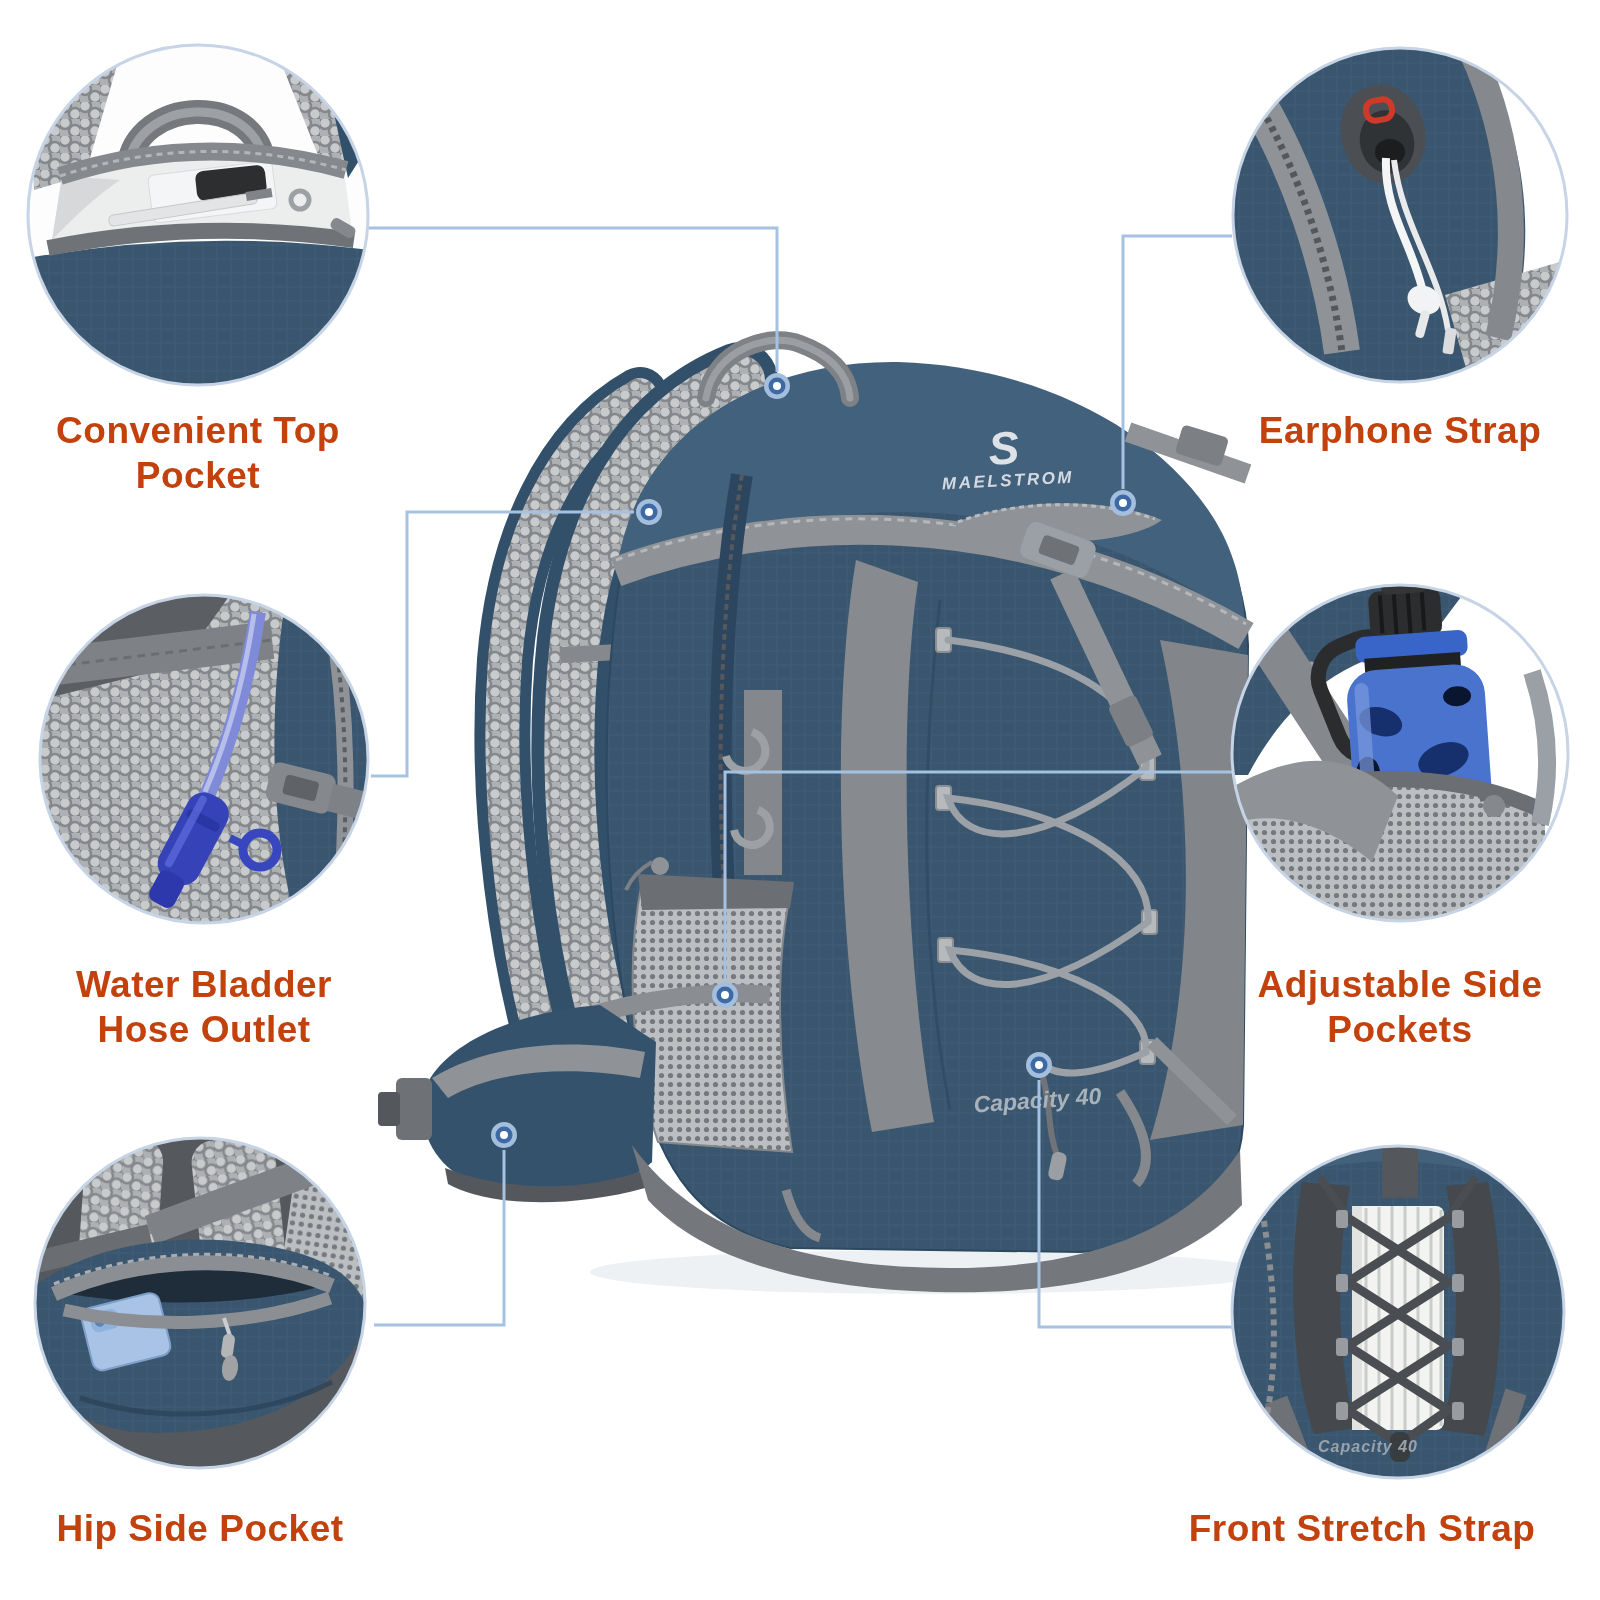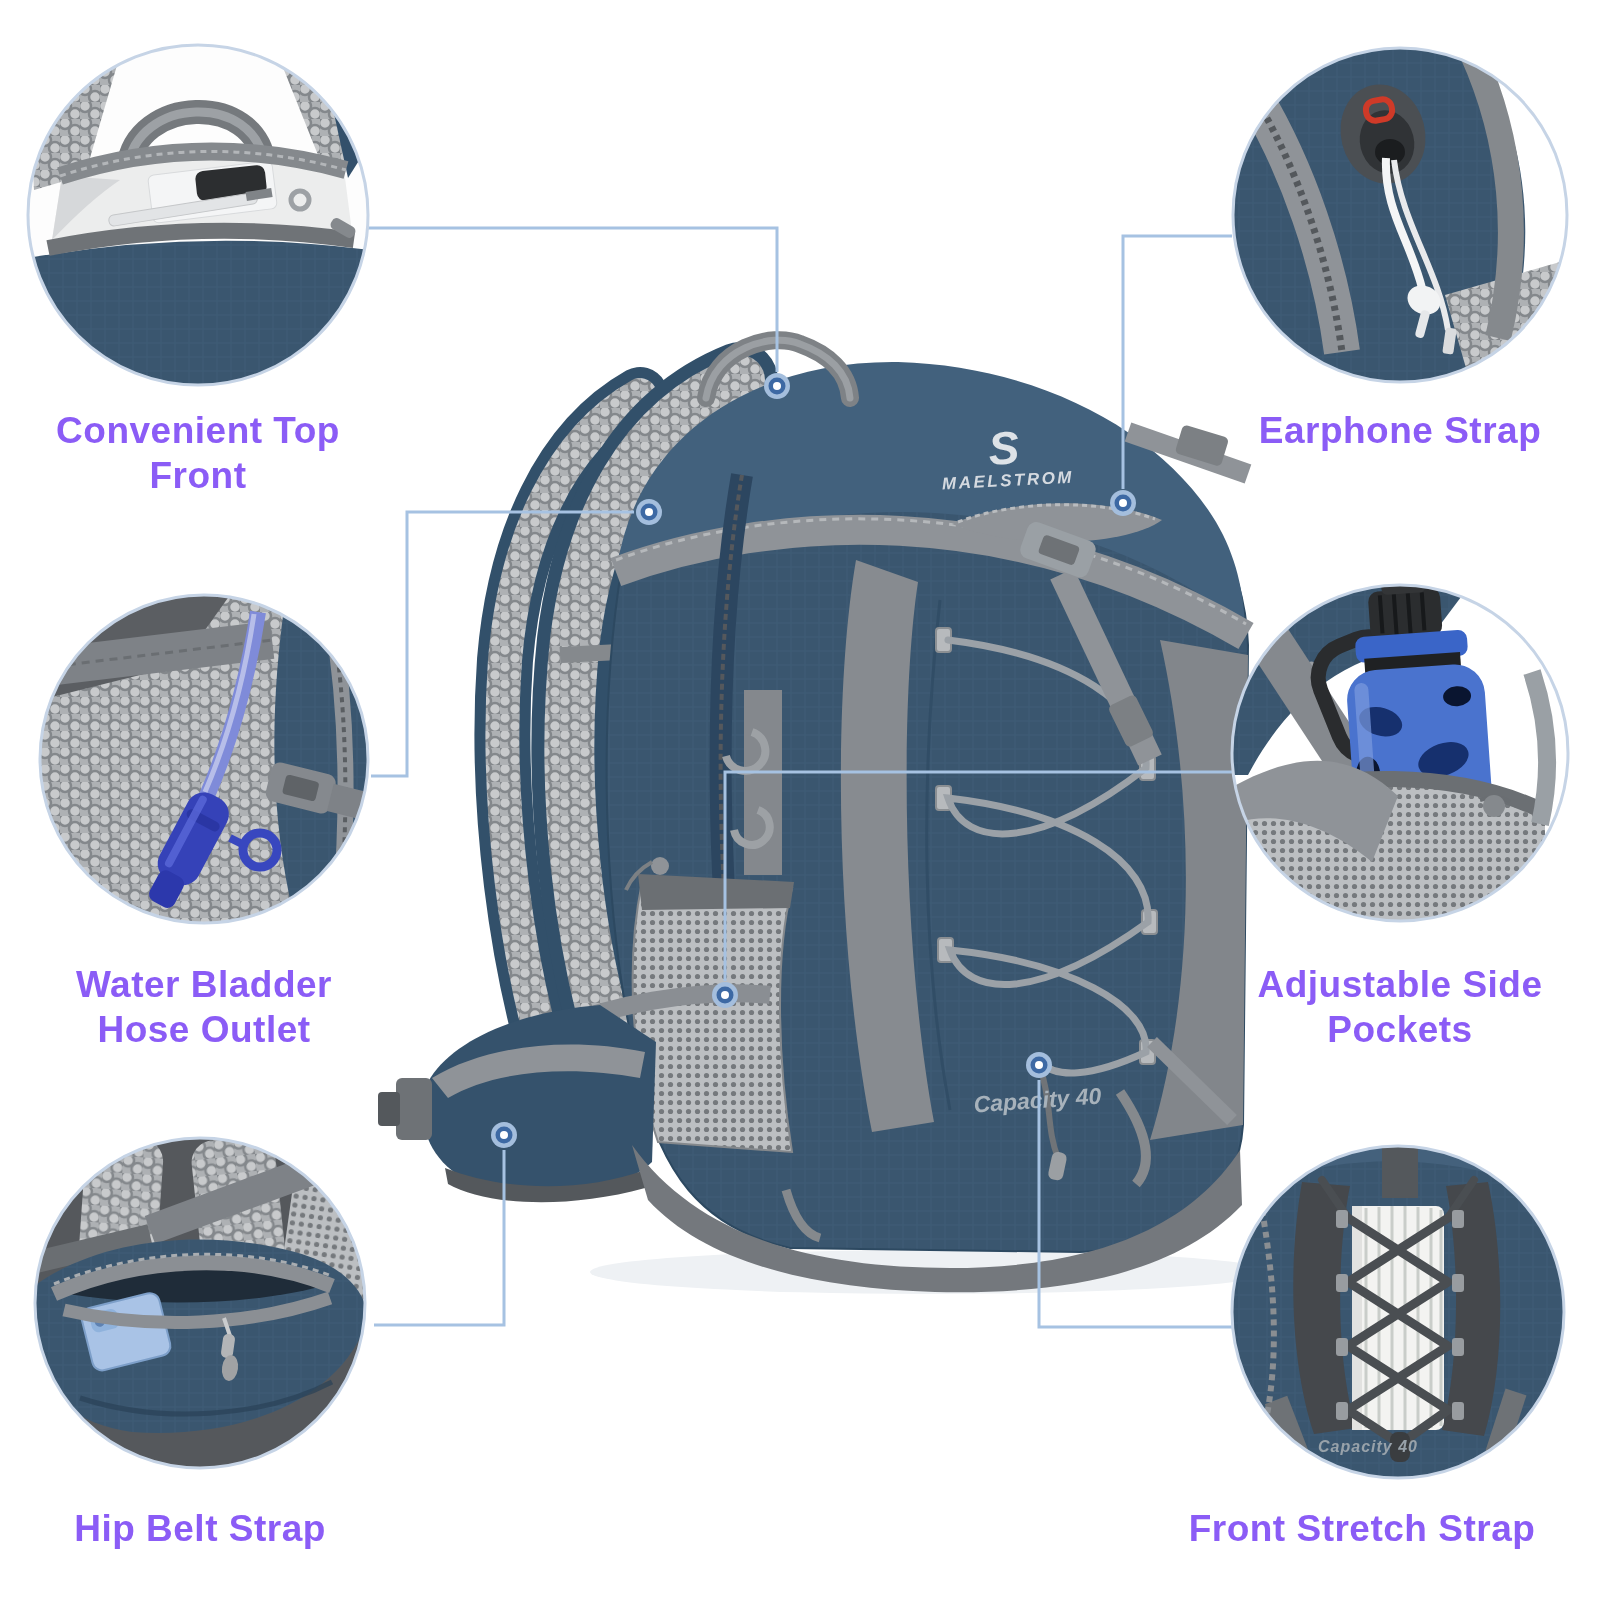--- a/index.html
+++ b/index.html
@@ -1,19 +1,19 @@
 <!DOCTYPE html>
 <html><head>
 <meta charset="utf-8">
 <style>
   html,body{margin:0;padding:0;background:#ffffff;}
   .canvas{position:relative;width:1600px;height:1600px;background:#ffffff;overflow:hidden;
           font-family:"Liberation Sans", sans-serif;}
   .canvas svg{position:absolute;left:0;top:0;}
-  .callout-label{position:absolute;width:360px;text-align:center;color:#8b5cf6;
+  .callout-label{position:absolute;width:360px;text-align:center;color:#c2410c;
           font-weight:700;font-size:37px;line-height:45px;letter-spacing:0.5px;}
   .callout-label span{display:block;}
 </style>
 </head>
 <body>
 
 <div class="canvas">
 
 <svg width="1600" height="1600" viewBox="0 0 1600 1600">
   <defs>
@@ -349,32 +349,32 @@
       <path d="M 1260 1462 Q 1400 1510 1540 1458 L 1564 1478 L 1236 1478 Z" fill="#54585c"></path>
       <text x="1368" y="1452" font-size="16" font-style="italic" font-weight="bold" letter-spacing="1" fill="#98a2aa" text-anchor="middle">Capacity 40</text>
       <path d="M 1262 1210 C 1276 1290, 1278 1360, 1266 1420" stroke="#8a8e92" stroke-width="6" stroke-dasharray="6 5" fill="none"></path>
     </g>
     <circle cx="1398" cy="1312" r="166" fill="none" stroke="#c6d4e6" stroke-width="3"></circle>
   </g>
 </svg>
 
   <div class="callout-label" style="left:18px;top:408px;">
     <span>Convenient Top</span>
-    <span>Front</span>
+    <span>Pocket</span>
   </div>
   <div class="callout-label" style="left:1220px;top:408px;">
     <span>Earphone Strap</span>
   </div>
   <div class="callout-label" style="left:24px;top:962px;">
     <span>Water Bladder</span>
     <span>Hose Outlet</span>
   </div>
   <div class="callout-label" style="left:1220px;top:962px;">
     <span>Adjustable Side</span>
     <span>Pockets</span>
   </div>
   <div class="callout-label" style="left:20px;top:1506px;">
-    <span>Hip Belt Strap</span>
+    <span>Hip Side Pocket</span>
   </div>
   <div class="callout-label" style="left:1182px;top:1506px;">
     <span>Front Stretch Strap</span>
   </div>
 </div>
 
 </body></html>

